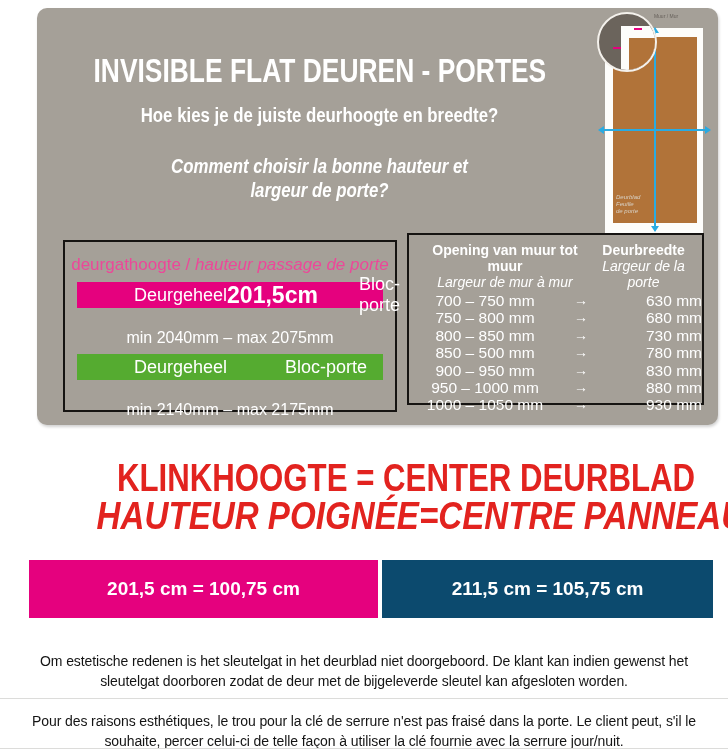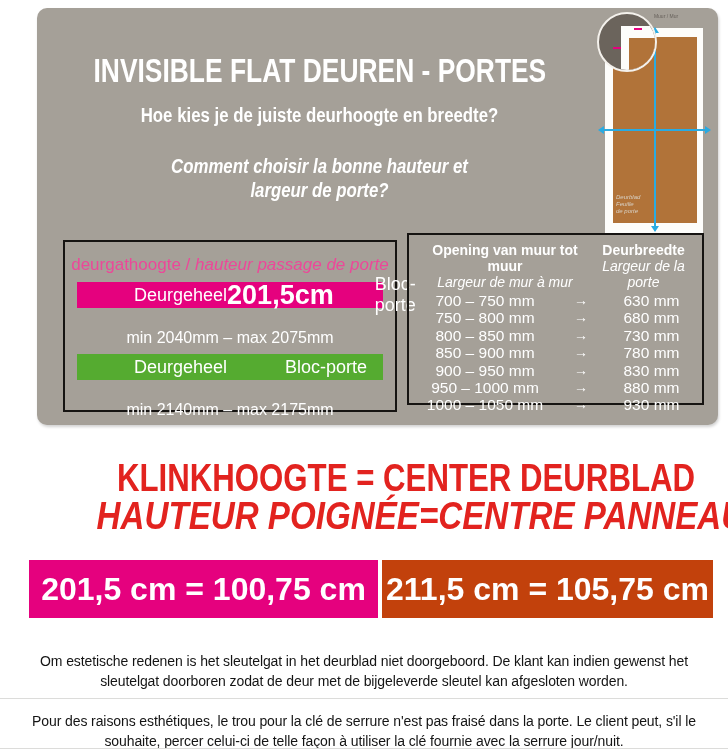--- a/index.html
+++ b/index.html
@@ -48,42 +48,42 @@
   .zc-mark1{position:absolute;left:35px;top:14px;width:8px;height:2px;background:#e5017e;}
   .zc-mark2{position:absolute;left:14px;top:33px;width:8px;height:2px;background:#e5017e;}
   
   .height-box{position:absolute;left:63px;top:240px;width:330px;height:168px;border:2px solid #161412;z-index:2;}
   .hb-title{margin-top:13px;text-align:center;color:#ec4899;font-size:17px;white-space:nowrap;}
   .hb-title .fr{font-style:italic;}
   .hb-bar{margin:7px 12px 0;height:26px;display:flex;align-items:center;justify-content:space-between;padding:0 16px;color:#fff;}
   .bar-pink{background:#e5017e;}
   .bar-green{background:#55ab30;}
   .hb-nl,.hb-fr{font-size:18px;margin-left:41px;}
-  .hb-val{font-size:27px;font-weight:bold;}
+  .hb-val{font-size:23px;font-weight:bold;}
   .hb-range{text-align:center;color:#fff;font-size:16px;margin-top:21px;}
   
   .width-table{position:absolute;left:407px;top:233px;width:293px;height:168px;border:2px solid #161412;color:#fff;z-index:2;}
   .wt-header{display:flex;padding:7px 6px 2px 10px;}
   .wt-h-col1{width:172px;text-align:center;}
   .wt-h-col2{flex:1;text-align:center;}
   .wt-h-nl{font-size:14px;font-weight:bold;}
   .wt-h-fr{font-size:14px;font-weight:normal;font-style:italic;}
   .wt-row{display:flex;line-height:17.4px;font-size:15.5px;}
   .wt-open{width:152px;text-align:center;}
   .wt-arrow{width:40px;text-align:center;font-size:14px;}
-  .wt-width{flex:1;text-align:center;}
+  .wt-width{flex:1;text-align:right;}
   
   .red-heading{position:absolute;left:0;top:458px;width:728px;text-align:center;color:#e2231f;z-index:1;margin-left:42px;}
   .rh1{font-size:39px;font-weight:bold;white-space:nowrap;transform:scaleX(.8);transform-origin:50% 50%;line-height:40px;}
   .rh2{font-size:39px;font-weight:bold;font-style:italic;white-space:nowrap;transform:scaleX(.85);transform-origin:50% 50%;line-height:40px;margin-top:-2px;}
   
   .conv{position:absolute;top:560px;height:58px;display:flex;align-items:center;justify-content:center;
-        color:#fff;font-weight:bold;font-size:32px;z-index:1;}
+        color:#fff;font-weight:bold;font-size:19px;z-index:1;}
   .conv-pink{left:29px;width:349px;background:#e5017e;}
-  .conv-green{left:382px;width:331px;background:#c2410c;}
+  .conv-green{left:382px;width:331px;background:#0c4a6e;}
   
   .para{position:absolute;left:13px;width:702px;text-align:center;font-size:14px;line-height:20px;color:#141414;letter-spacing:-0.1px;}
   .para-nl{top:651px;text-align:center;}
   .para-fr{top:711px;}
   .rule{position:absolute;left:0;width:728px;height:1px;background:#dcdcda;}
   .rule-mid{top:698px;}
   .rule-bot{top:748px;}
 </style>
 </head>
 <body>
@@ -156,21 +156,21 @@
     <span class="wt-open">750 – 800 mm</span>
     <span class="wt-arrow">→</span>
     <span class="wt-width">680 mm</span>
   </div>
   <div class="wt-row">
     <span class="wt-open">800 – 850 mm</span>
     <span class="wt-arrow">→</span>
     <span class="wt-width">730 mm</span>
   </div>
   <div class="wt-row">
-    <span class="wt-open">850 – 900 mm</span>
+    <span class="wt-open">850 – 500 mm</span>
     <span class="wt-arrow">→</span>
     <span class="wt-width">780 mm</span>
   </div>
   <div class="wt-row">
     <span class="wt-open">900 – 950 mm</span>
     <span class="wt-arrow">→</span>
     <span class="wt-width">830 mm</span>
   </div>
   <div class="wt-row">
     <span class="wt-open">950 – 1000 mm</span>

